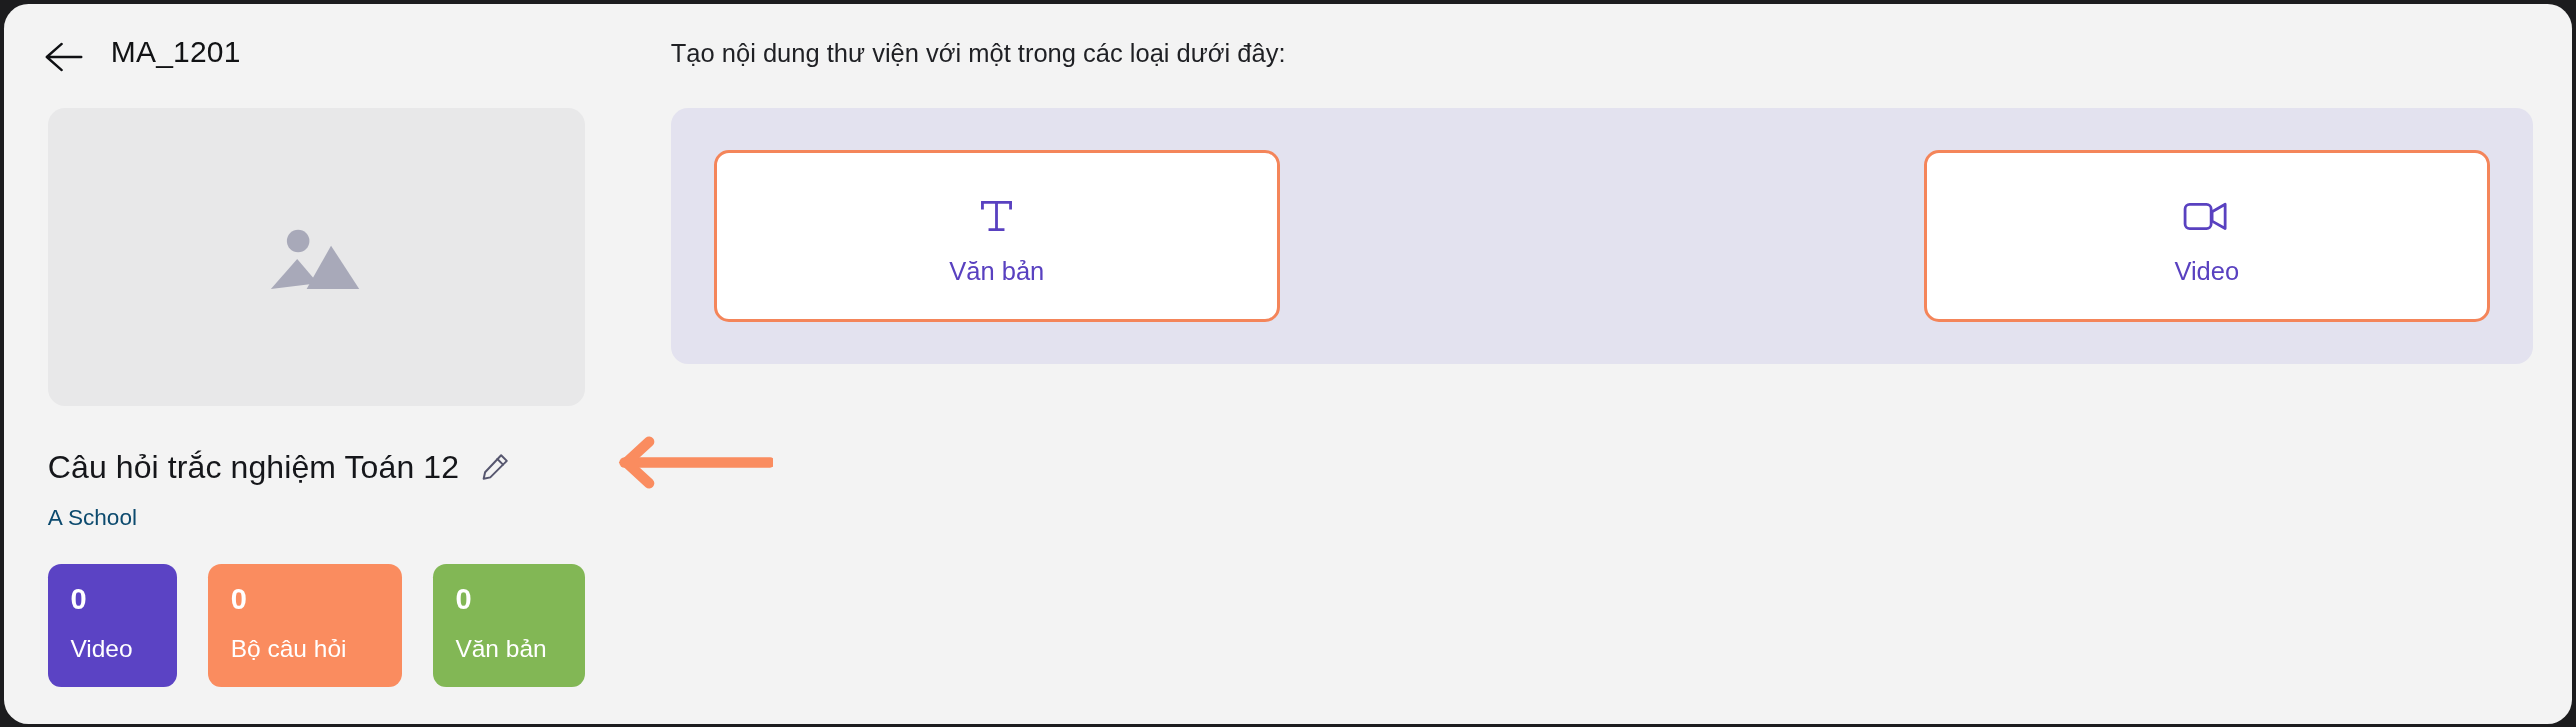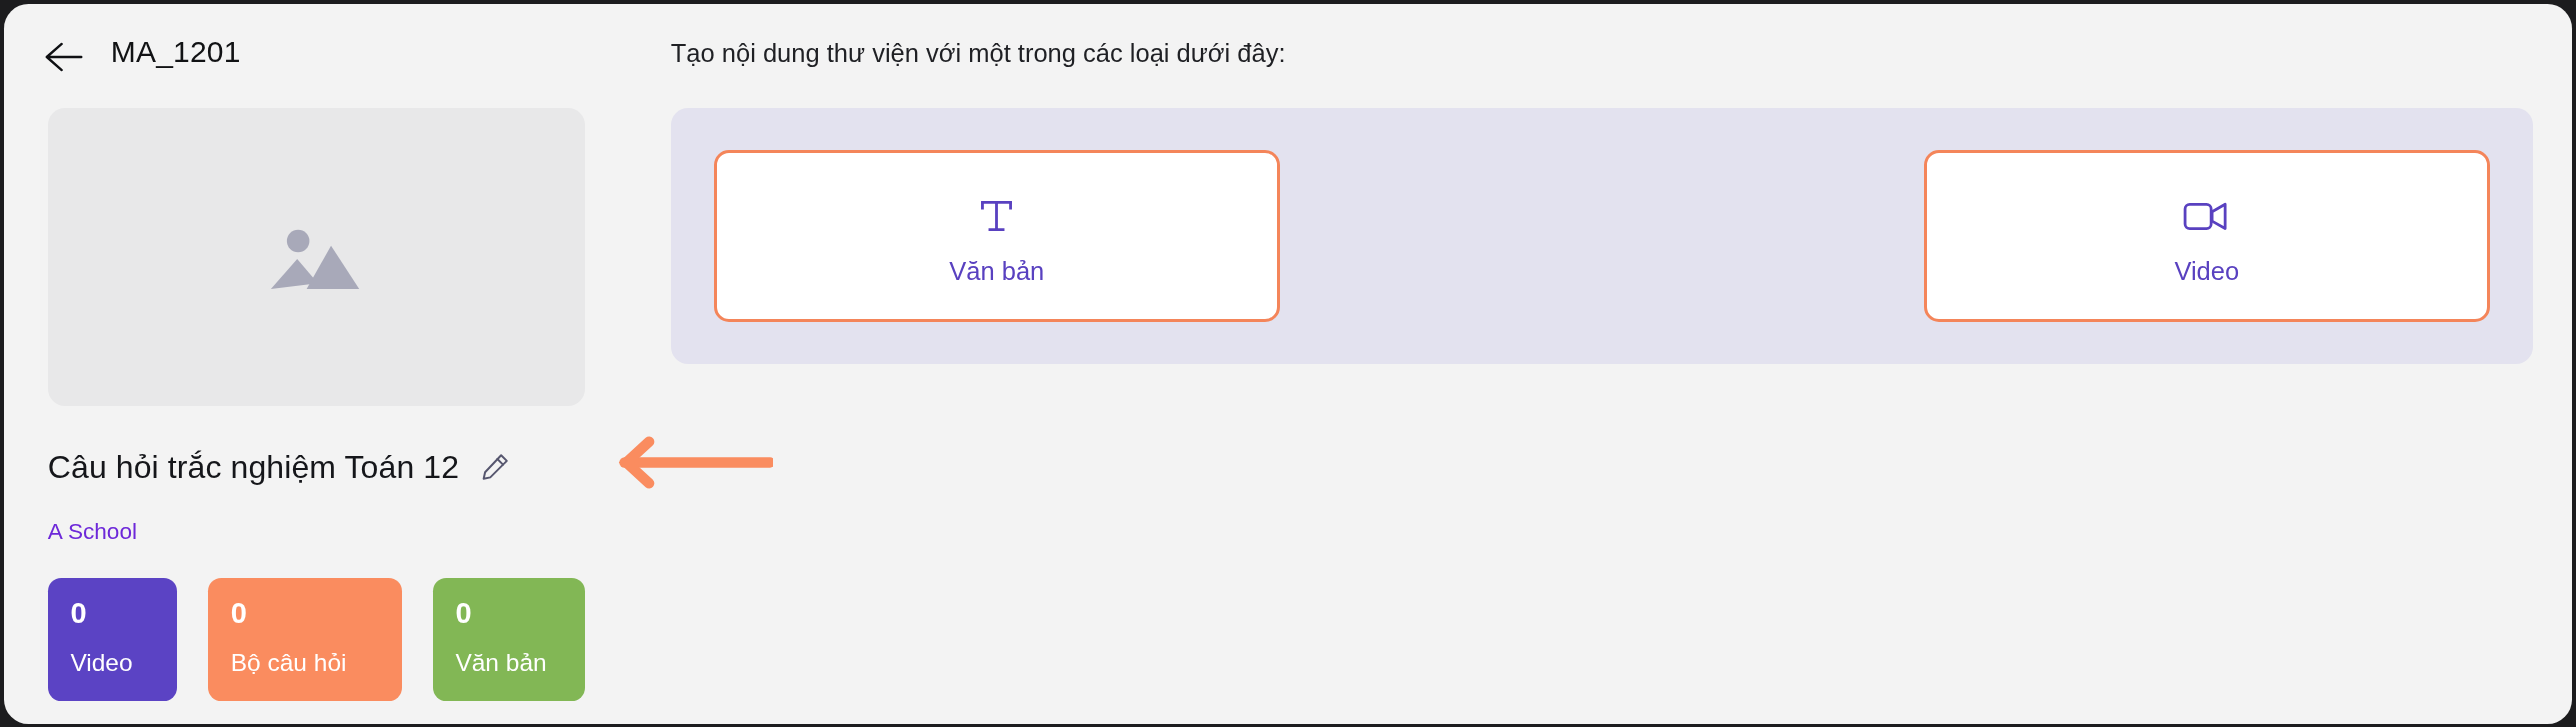--- a/index.html
+++ b/index.html
@@ -106,23 +106,23 @@
   .edit-pencil {
     margin-left: 19px;
     width: 34px;
     height: 34px;
     cursor: pointer;
     flex: 0 0 auto;
   }
   .edit-pencil svg { display: block; }
 
   .item-subtitle {
-    margin-top: 31px;
+    margin-top: 17px;
     font-size: 22.6px;
-    color: #6d28d9;
+    color: #0c4a6e;
     white-space: nowrap;
   }
 
   
   .stats {
     display: flex;
     gap: 31px;
     margin-top: 33px;
   }
   .stat-tile {

